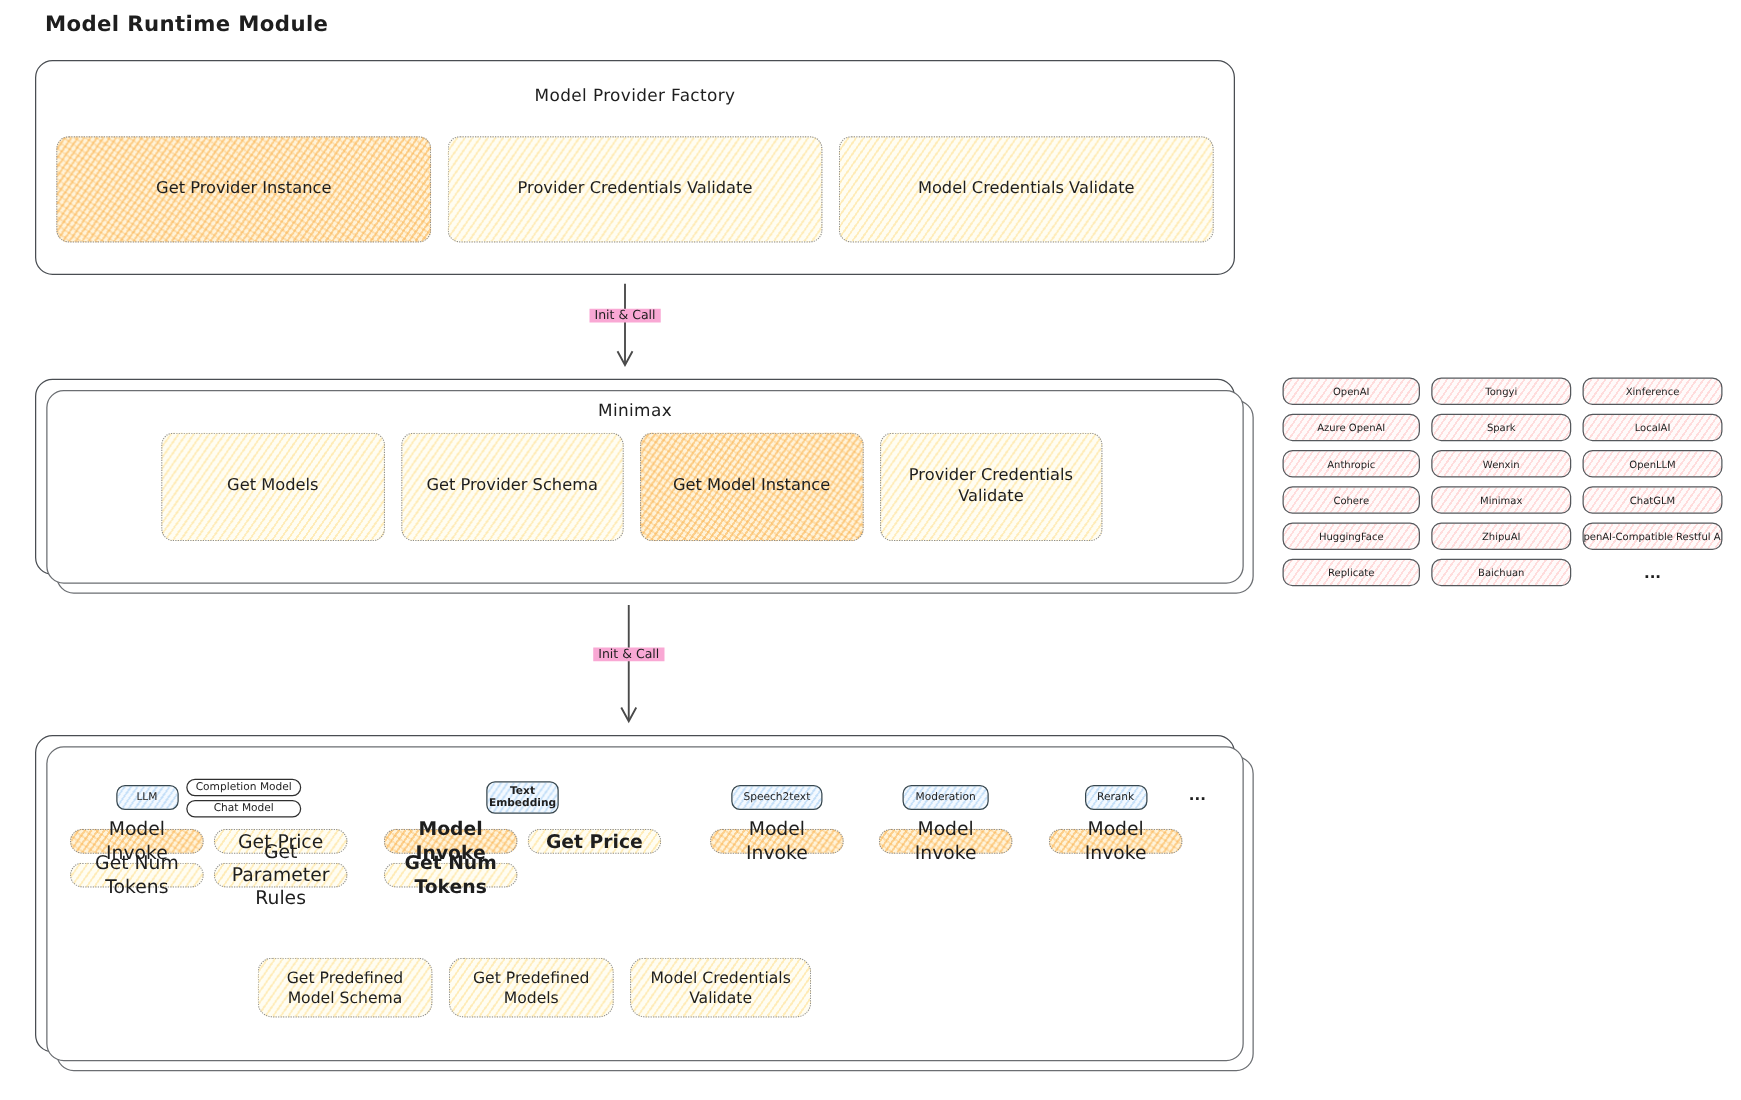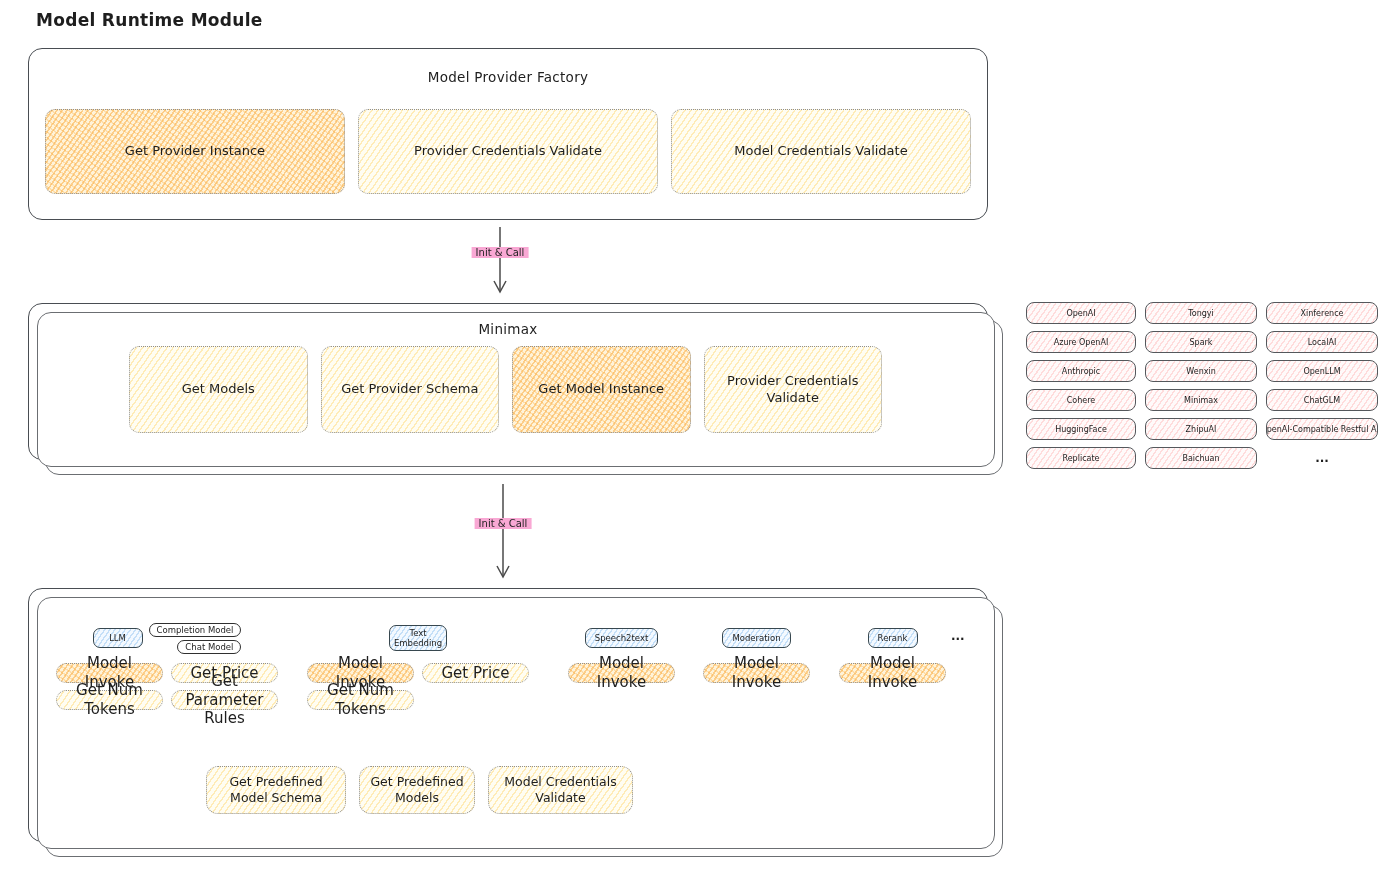--- a/index.html
+++ b/index.html
@@ -84,58 +84,58 @@
   }
   .fill-pink{
     background-color:#fffafa;
     background-image:repeating-linear-gradient(125deg,
       rgba(255,150,150,.30) 0 1.4px, transparent 1.4px 4.6px);
   }
   .more-cell{ border:none; background:none; font-size:12px; font-weight:bold; }
   
   .model-group{ position:absolute; top:30px; }
   .mg-0{ left:27px;  width:222px; }
-  .mg-1{ left:277px; width:224px; }
+  .mg-1{ left:277px; width:224px;font-weight:bold; }
   .mg-2{ left:539px; width:107px; }
   .mg-3{ left:674px; width:107px; }
   .mg-4{ left:810px; width:107px; }
   .group-tags{
     height:38px; margin-bottom:6px;
     display:flex; align-items:center; justify-content:center; gap:6px;
   }
   .blue-tag{
     border:1.4px solid #37474f; border-radius:7px; box-sizing:border-box;
     display:flex; align-items:center; justify-content:center; text-align:center;
     font-size:8.5px; line-height:1.2; padding:4px 9px; min-width:50px;
   }
   .fill-blue{
     background-color:#f3f9ff;
     background-image:repeating-linear-gradient(125deg,
       rgba(110,175,235,.35) 0 1.4px, transparent 1.4px 4.2px);
   }
   .mg-1 .blue-tag{ width:58px; padding:2px 4px; }
-  .sub-tag-col{ display:flex; flex-direction:column; gap:3px;align-items:flex-end; }
+  .sub-tag-col{ display:flex; flex-direction:column; gap:3px; }
   .white-tag{
     background:#fff; border:1.3px solid #2f2f2f; border-radius:7px;
     font-size:8.5px; padding:1px 7px; white-space:nowrap; text-align:center;
   }
   .group-btns{
     display:grid; grid-template-columns:repeat(2,107px); gap:7px 8px;
     justify-content:center;
   }
   .mg-2 .group-btns,.mg-3 .group-btns,.mg-4 .group-btns{ grid-template-columns:107px; }
   .btn-sm{ height:20px; font-size:15px; border-radius:12px; }
   .model-more{ position:absolute; left:922px; top:40px; font-size:12px; font-weight:bold; }
   
   #model-bottom-row{
     position:absolute; left:177px; top:177px; display:flex; gap:13px;
   }
   #model-bottom-row .diagram-btn{ height:48px; font-size:12.5px; border-radius:12px; }
   #model-bottom-row .diagram-btn:nth-child(1){ width:140px; }
-  #model-bottom-row .diagram-btn:nth-child(2){ width:116px; }
+  #model-bottom-row .diagram-btn:nth-child(2){ width:132px; }
   #model-bottom-row .diagram-btn:nth-child(3){ width:145px; }
   #model-bottom-row .diagram-btn:nth-child(4){ width:130px; }
 </style>
 </head>
 <body>
 
 <div id="canvas">
 
   <div class="page-title">Model Runtime Module</div>
 

